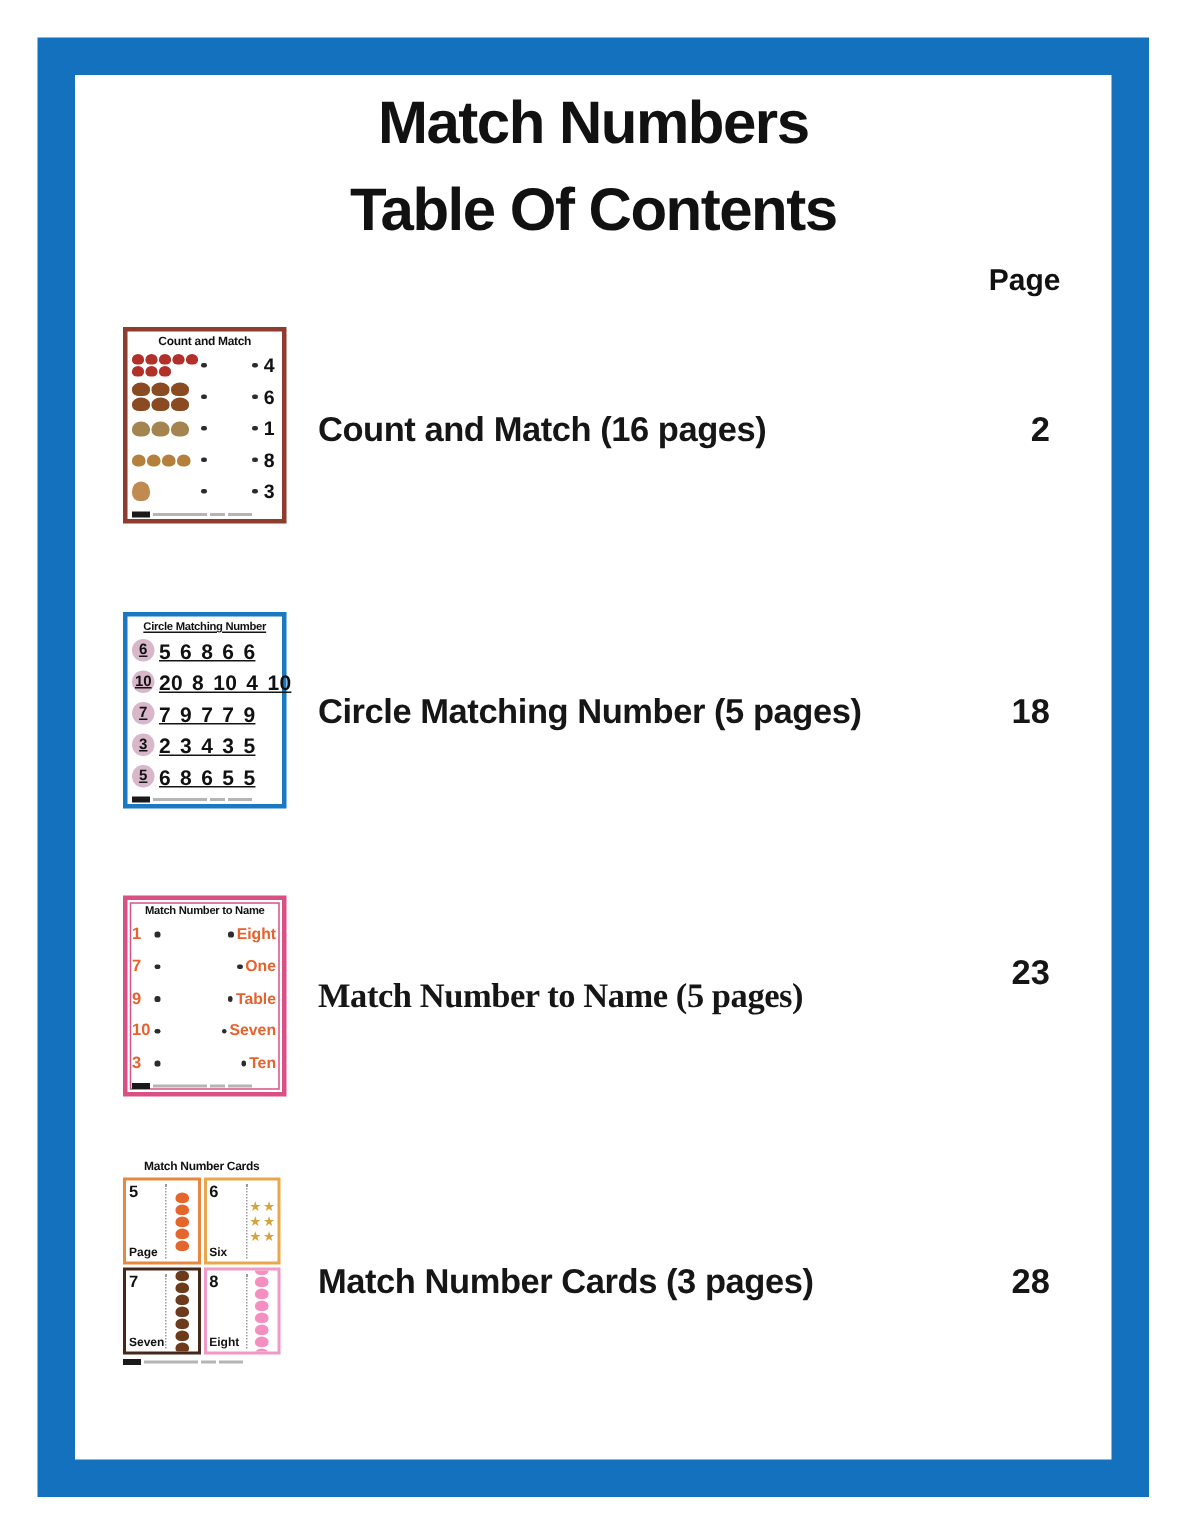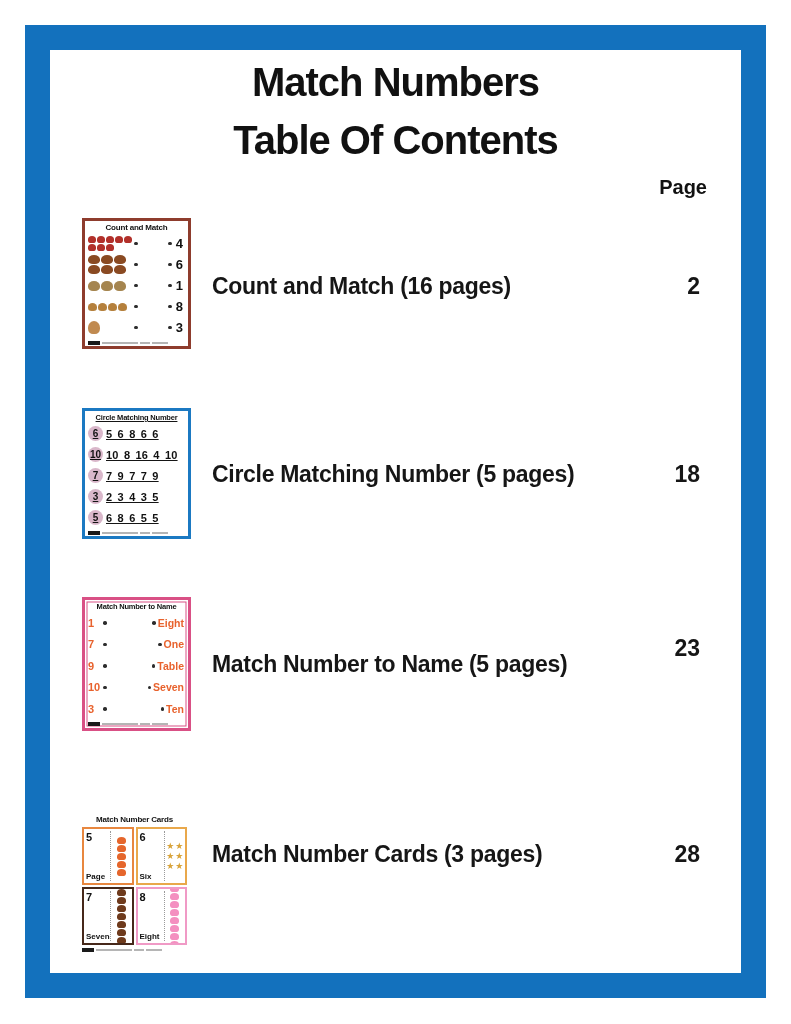--- a/index.html
+++ b/index.html
@@ -44,21 +44,21 @@
   .cm-items{width:46px;display:flex;flex-wrap:wrap;gap:1px;align-items:center;}
   .blob{display:inline-block;border-radius:55% 55% 45% 45%;}
   .dot{width:3.5px;height:3.5px;border-radius:50%;background:#2c2c2c;flex:0 0 auto;}
   .cm-right{margin-left:auto;display:flex;align-items:center;gap:4px;padding-right:2px;}
   .cm-num{font-size:13px;font-weight:700;color:#111;}
   
   .cn-row{display:flex;align-items:center;height:21px;gap:3px;}
   .cn-target{width:15px;height:15px;border-radius:50%;flex:0 0 auto;
     display:flex;align-items:center;justify-content:center;
     font-size:10px;font-weight:700;color:#111;}
-  .cn-opts{font-size:11px;font-weight:700;color:#111;word-spacing:2px;
+  .cn-opts{font-size:14px;font-weight:700;color:#111;word-spacing:2px;
     white-space:nowrap;letter-spacing:0.2px;}
   
   .mn-row{display:flex;align-items:center;height:21.5px;}
   .mn-num{font-size:11px;font-weight:700;min-width:15px;}
   .mn-right{margin-left:auto;display:flex;align-items:center;gap:2px;padding-right:1px;}
   .mn-name{font-size:10.5px;font-weight:700;}
   
   .t4{border:none;width:105px;padding:0;}
   .t4-cards{display:grid;grid-template-columns:1fr 1fr;gap:2px;margin-top:2px;}
   .card{border:2px solid #888;height:54px;background:#fff;display:flex;overflow:hidden;}
@@ -163,42 +163,42 @@
     <div class="entry-label" style="top: 458px;">Circle Matching Number  (5 pages)</div>
     <div class="entry-page" style="top: 458px;">18</div>
     <div class="thumb" style="top: 408px; border-color: rgb(27, 121, 194); text-decoration: underline;">
       <div class="t-title" style="font-size: 7.5px;">Circle Matching Number</div>
       <div class="cn-row">
         <span class="cn-target" style="background: rgb(217, 183, 202);">6</span>
         <span class="cn-opts">5 6 8 6 6</span>
       </div>
       <div class="cn-row">
         <span class="cn-target" style="background: rgb(217, 183, 202);">10</span>
-        <span class="cn-opts">10 8 16 4 10</span>
+        <span class="cn-opts">20 8 10 4 10</span>
       </div>
       <div class="cn-row">
         <span class="cn-target" style="background: rgb(217, 183, 202);">7</span>
         <span class="cn-opts">7 9 7 7 9</span>
       </div>
       <div class="cn-row">
         <span class="cn-target" style="background: rgb(217, 183, 202);">3</span>
         <span class="cn-opts">2 3 4 3 5</span>
       </div>
       <div class="cn-row">
         <span class="cn-target" style="background: rgb(217, 183, 202);">5</span>
         <span class="cn-opts">6 8 6 5 5</span>
       </div>
       <div class="t-footer">
         <span class="logo"></span>
         <span class="fline" style="width: 36px;"></span>
         <span class="fline" style="width: 10px;"></span>
         <span class="fline" style="width: 16px;"></span>
       </div>
     </div>
-    <div class="entry-label" style="top: 648px;">Match Number to Name (5 pages)</div>
+    <div class="entry-label" style="top: 648px; font-family: Liberation Serif, serif;">Match Number to Name (5 pages)</div>
     <div class="entry-page" style="top: 632px;">23</div>
     <div class="thumb" style="top: 597px; border-color: rgb(217, 80, 133); box-shadow: rgb(255, 255, 255) 0px 0px 0px 1.5px inset, rgb(217, 80, 133) 0px 0px 0px 2.5px inset;">
       <div class="t-title" style="font-size: 7.5px;">Match Number to Name</div>
       <div class="mn-row">
         <span class="mn-num" style="color: rgb(232, 98, 45);">1</span>
         <span class="dot"></span>
         <span class="mn-right">
           <span class="dot"></span>
           <span class="mn-name" style="color: rgb(232, 98, 45);">Eight</span>
         </span>
@@ -237,21 +237,21 @@
       </div>
       <div class="t-footer">
         <span class="logo"></span>
         <span class="fline" style="width: 36px;"></span>
         <span class="fline" style="width: 10px;"></span>
         <span class="fline" style="width: 16px;"></span>
       </div>
     </div>
     <div class="entry-label" style="top: 838px;">Match Number Cards (3 pages)</div>
     <div class="entry-page" style="top: 838px;">28</div>
-    <div class="thumb t4" style="top: 815px;">
+    <div class="thumb t4" style="top: 773px;">
       <div class="t-title">Match Number Cards</div>
       <div class="t4-cards">
         <div class="card" style="border-color: rgb(232, 135, 63);">
           <div class="card-left">
             <div class="card-num">5</div>
             <div class="card-word">Page</div>
           </div>
           <div class="card-div"></div>
           <div class="card-items">
             <span class="blob" style="width: 9px; height: 7px; background: rgb(229, 102, 44);"></span>

